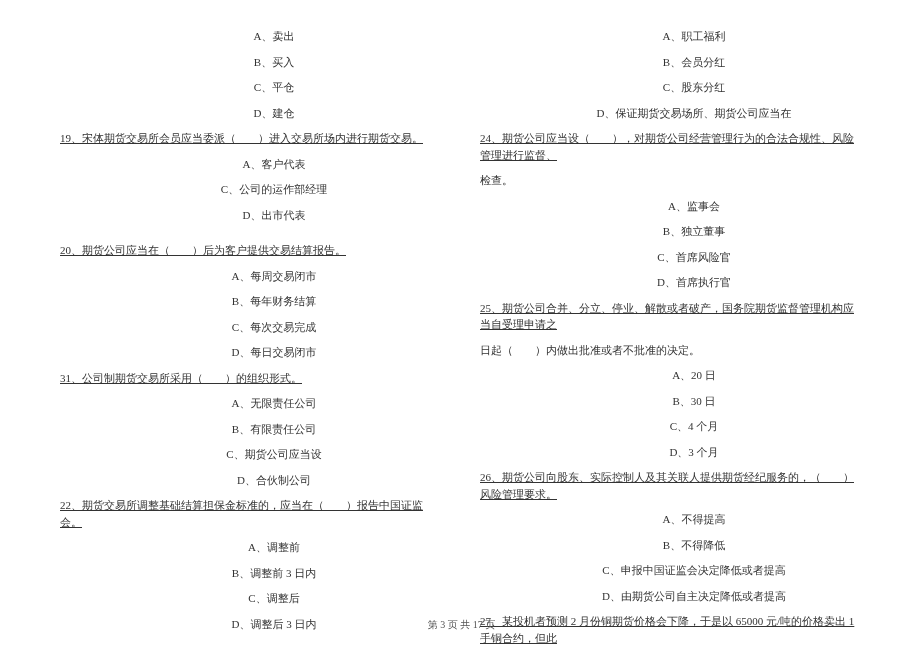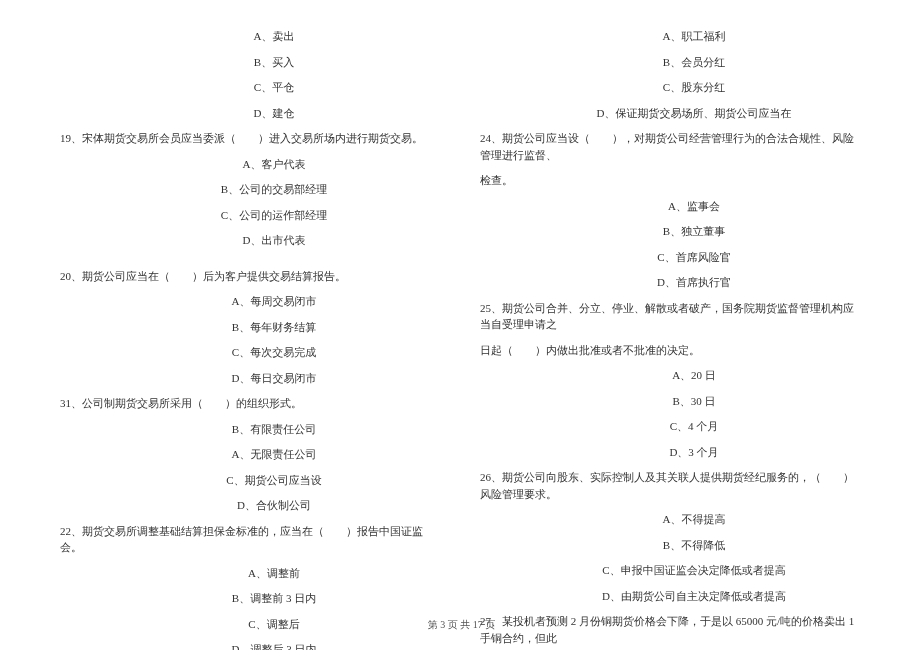--- a/index.html
+++ b/index.html
@@ -27,20 +27,21 @@
     }
     .option-line {
       margin-bottom: 9px;
       padding-left: 48px;
       line-height: 1.5;
       text-align: center;
     }
     .question-line {
       margin-bottom: 9px;
       line-height: 1.5;
+      text-decoration: underline;
     }
     .question-cont {
       margin-bottom: 9px;
       line-height: 1.5;
     }
     .spacer {
       height: 10px;
     }
     .footer {
       position: absolute;
@@ -57,34 +58,33 @@
 
 <div class="page">
   <div class="column">
     <div class="option-line">A、卖出</div>
     <div class="option-line">B、买入</div>
     <div class="option-line">C、平仓</div>
     <div class="option-line">D、建仓</div>
 
     <div class="question-line">19、宋体期货交易所会员应当委派（　　）进入交易所场内进行期货交易。</div>
     <div class="option-line">A、客户代表</div>
-    <div class="option-line">B、公司的交易部经理</div>
     <div class="option-line">C、公司的运作部经理</div>
     <div class="option-line">D、出市代表</div>
     <div class="spacer"></div>
 
     <div class="question-line">20、期货公司应当在（　　）后为客户提供交易结算报告。</div>
     <div class="option-line">A、每周交易闭市</div>
     <div class="option-line">B、每年财务结算</div>
     <div class="option-line">C、每次交易完成</div>
     <div class="option-line">D、每日交易闭市</div>
 
     <div class="question-line">31、公司制期货交易所采用（　　）的组织形式。</div>
+    <div class="option-line">A、无限责任公司</div>
     <div class="option-line">B、有限责任公司</div>
-    <div class="option-line">A、无限责任公司</div>
     <div class="option-line">C、期货公司应当设</div>
     <div class="option-line">D、合伙制公司</div>
 
     <div class="question-line">22、期货交易所调整基础结算担保金标准的，应当在（　　）报告中国证监会。</div>
     <div class="option-line">A、调整前</div>
     <div class="option-line">B、调整前 3 日内</div>
     <div class="option-line">C、调整后</div>
     <div class="option-line">D、调整后 3 日内</div>
 
   </div>

